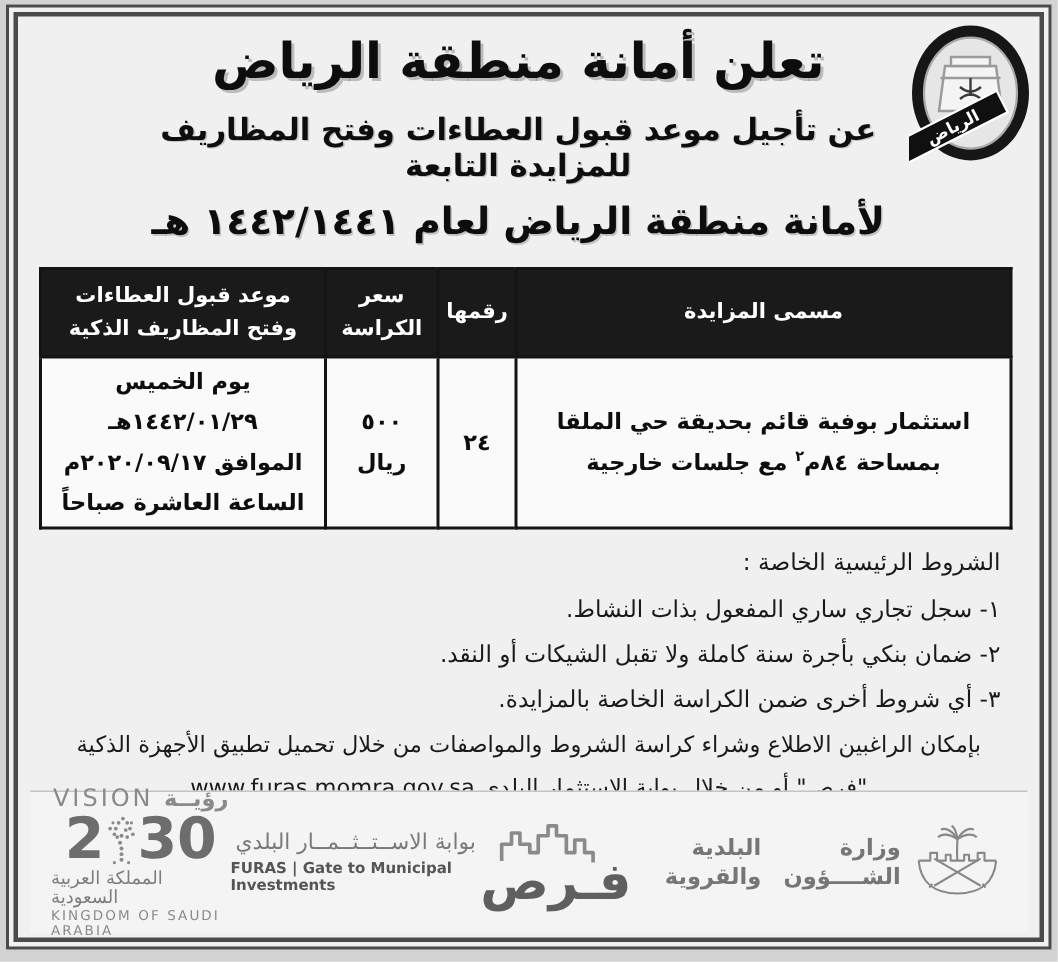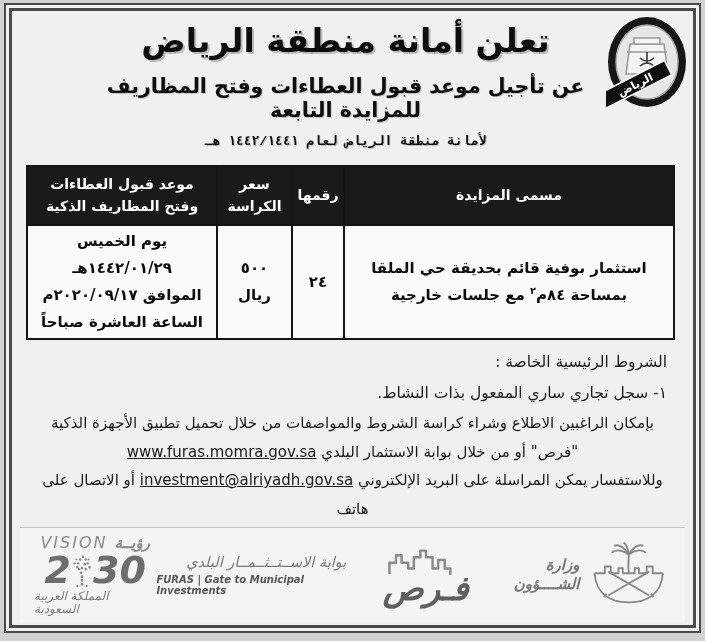--- a/index.html
+++ b/index.html
@@ -21,21 +21,21 @@
 
   
   .riyadh-logo{position:absolute;right:5px;top:3px;width:82px;height:96px;}
   .titles{text-align:center;padding:6px 70px 0 56px;color:#0d0d0d;}
   .title-main{
     font-size:33px;font-weight:bold;margin:4px 0 0;
     text-shadow:2px 2px 0 rgba(0,0,0,0.22);
     letter-spacing:0;
   }
   .title-sub{font-size:20.5px;font-weight:bold;margin:14px 0 0;text-shadow:1px 1px 0 rgba(0,0,0,0.18);}
-  .title-year{font-size:13px;font-weight:bold;margin:11px 0 16px;text-shadow:1px 1px 0 rgba(0,0,0,0.18);font-family:Liberation Mono, monospace;}
+  .title-year{font-size:25px;font-weight:bold;margin:11px 0 16px;text-shadow:1px 1px 0 rgba(0,0,0,0.18);}
 
   
   table.auction{
     border-collapse:collapse;margin:10px 18px 0;width:647px;
     background:#fafafa;table-layout:fixed;
   }
   table.auction th,table.auction td{border:2.5px solid #141414;}
   table.auction th{
     background:#1a1a1a;color:#fff;font-weight:bold;font-size:14px;
     padding:7px 3px;line-height:1.55;
@@ -56,21 +56,21 @@
   .info{
     text-align:center;font-size:15px;color:#1a1a1a;line-height:1.92;
     padding:1px 12px 0;
   }
   .link{text-decoration:underline;}
 
   
   .footer{
     position:absolute;left:8px;right:8px;bottom:3px;height:94px;
     direction:ltr;display:flex;align-items:center;
-    padding:0 14px;border-top:1px solid #c4c4c4;background:#f4f4f4;font-style:italic;
+    padding:0 14px;border-top:1px solid #c4c4c4;background:#f4f4f4;
   }
   .vision{display:flex;flex-direction:column;align-items:center;line-height:1.1;}
   .vision-row1{display:flex;align-items:center;gap:7px;color:#8a8a8a;}
   .vision-en{font-size:16px;letter-spacing:2px;}
   .vision-ar{font-size:15px;font-weight:bold;color:#8a8a8a;}
   .vision-2030{display:flex;align-items:center;font-size:38px;font-weight:bold;color:#6d6d6d;line-height:0.95;}
   .vision-k-ar{font-size:12px;color:#7d7d7d;margin-top:2px;}
   .vision-k-en{font-size:9px;color:#8a8a8a;letter-spacing:1.4px;margin-top:2px;}
 
   .furas-gate{display:flex;flex-direction:column;align-items:center;gap:4px;}
@@ -145,20 +145,22 @@
               <div>الموافق ٢٠٢٠/٠٩/١٧م</div>
               <div>الساعة العاشرة صباحاً</div>
             </td>
           </tr>
         </tbody>
       </table>
 
       <div class="conditions">
         <div>الشروط الرئيسية الخاصة :</div>
         <div>١- سجل تجاري ساري المفعول بذات النشاط.</div>
+        <div>٢- ضمان بنكي بأجرة سنة كاملة ولا تقبل الشيكات أو النقد.</div>
+        <div>٣- أي شروط أخرى ضمن الكراسة الخاصة بالمزايدة.</div>
       </div>
 
       <div class="info">
         <div>بإمكان الراغبين الاطلاع وشراء كراسة الشروط والمواصفات من خلال تحميل تطبيق الأجهزة الذكية</div>
         <div><span>"فرص" أو من خلال بوابة الاستثمار البلدي </span><span class="link">www.furas.momra.gov.sa</span></div>
         <div><span>وللاستفسار يمكن المراسلة على البريد الإلكتروني </span><span class="link">investment@alriyadh.gov.sa</span><span> أو الاتصال على هاتف</span></div>
         <div>الإدارة العامة للاستثمار هاتف رقم : ٠١١/٤١٤٠٥٠٠ تحويلة رقم : ٧٠٢/٧٠١/٥٥٤</div>
         <div>ملحوظة : في حال اختلاف اليوم من التاريخ الهجري للتاريخ الميلادي يؤخذ بالتاريخ الميلادي</div>
       </div>
 
@@ -191,37 +193,39 @@
                   <circle cx="15" cy="18" r="1.3"></circle>
                   <circle cx="5" cy="8" r="1.1"></circle>
                 <circle cx="18" cy="8" r="1.1"></circle>
                   <circle cx="6" cy="36" r="1.1"></circle>
                   <circle cx="16" cy="36" r="1.1"></circle>
               </g>
             </svg>
             <span>30</span>
           </div>
           <div class="vision-k-ar">المملكة العربية السعودية</div>
+          <div class="vision-k-en">KINGDOM OF SAUDI ARABIA</div>
         </div>
 
         <div class="furas-gate">
           <div class="furas-gate-ar">بوابة الاســتــثــمــار البلدي</div>
           <div class="furas-gate-en">FURAS | Gate to Municipal Investments</div>
         </div>
 
         <div class="furas-logo">
           <svg width="84" height="30" viewBox="0 0 84 32">
             <path d="M3,31 V19 h7 v-8 h6 v8 h7 v6 h6 V13 h7 v-7 h6 v7 h7 v12 h6 v-9 h7 v9 h6 v12" fill="none" stroke="#8a8a8a" stroke-width="2.6" stroke-linejoin="round"></path>
           </svg>
           <div class="furas-word">فـرص</div>
         </div>
 
         <div class="ministry">
           <div class="ministry-text">
             <div class="ministry-ar">وزارة الشــــؤون</div>
+            <div class="ministry-ar">البلدية والقروية</div>
           </div>
           <svg width="86" height="76" viewBox="0 0 100 88">
             <g fill="none" stroke="#888888" stroke-width="2.2" stroke-linejoin="round">
               <path d="M10,42 C12,66 28,76 50,76 C72,76 88,66 90,42"></path>
               <path d="M10,42 h12 v-8 h7 v8 h9 v-6 h5 v6 h14 v-6 h5 v6 h9 v-8 h7 v8 h12"></path>
               <path d="M50,42 C49,32 50,26 50,20"></path>
               <path d="M50,20 C42,14 34,14 30,18"></path>
               <path d="M50,20 C58,14 66,14 70,18"></path>
               <path d="M50,20 C44,10 37,8 33,10"></path>
               <path d="M50,20 C56,10 63,8 67,10"></path>

